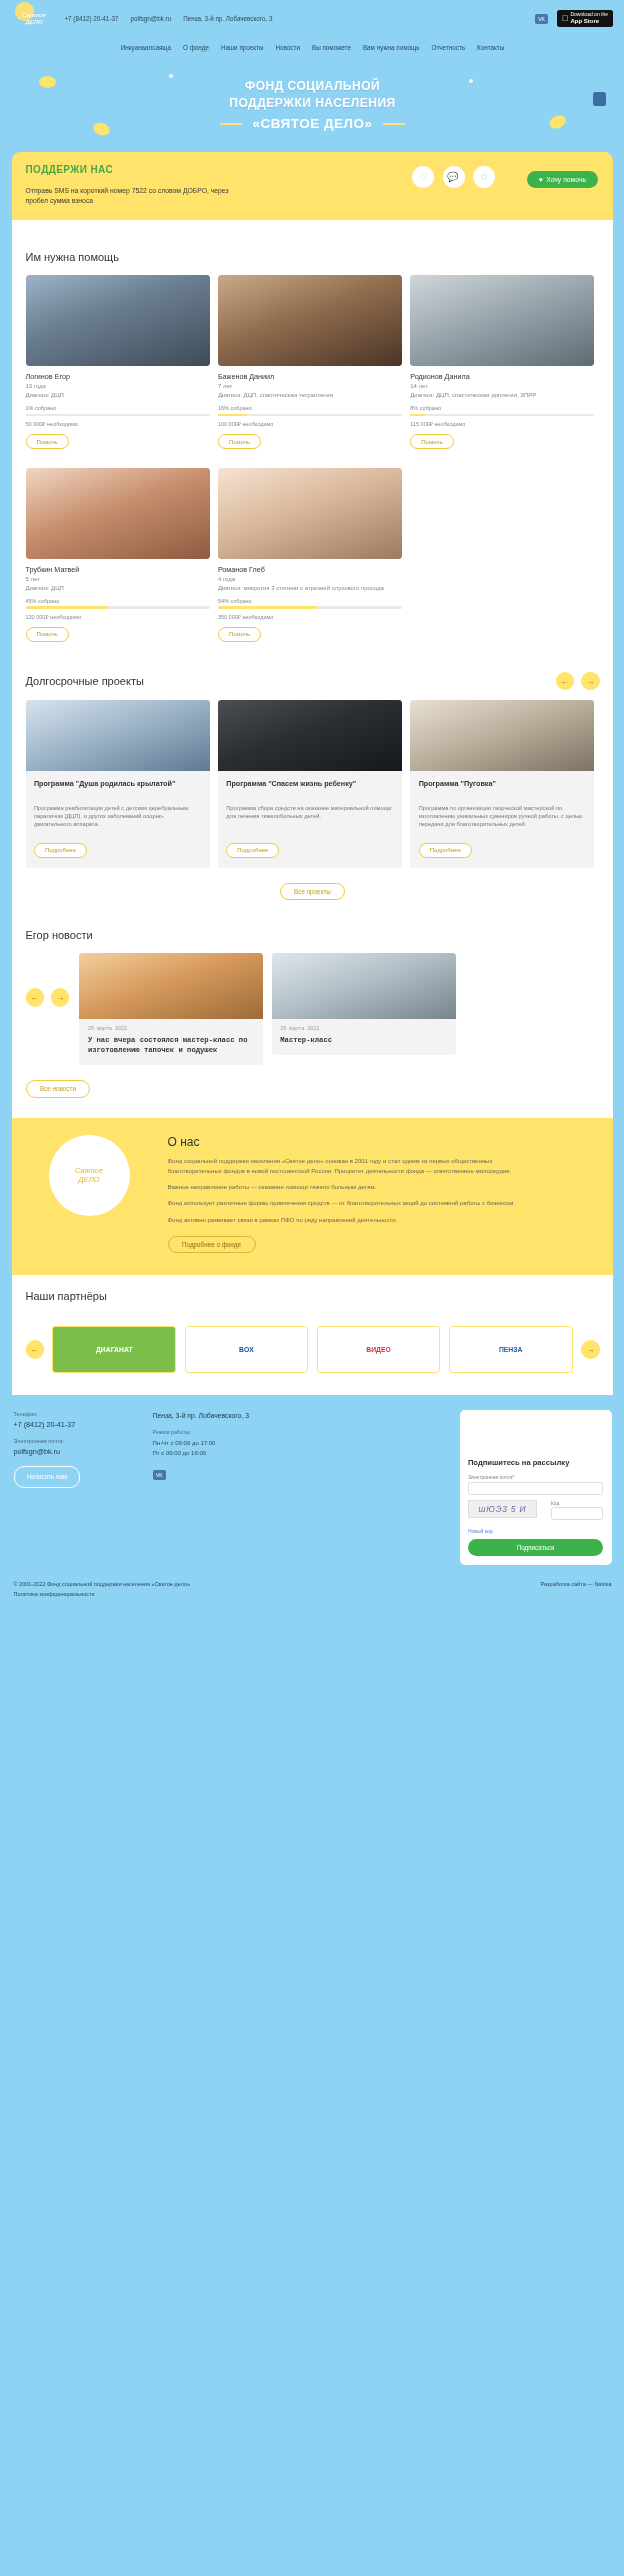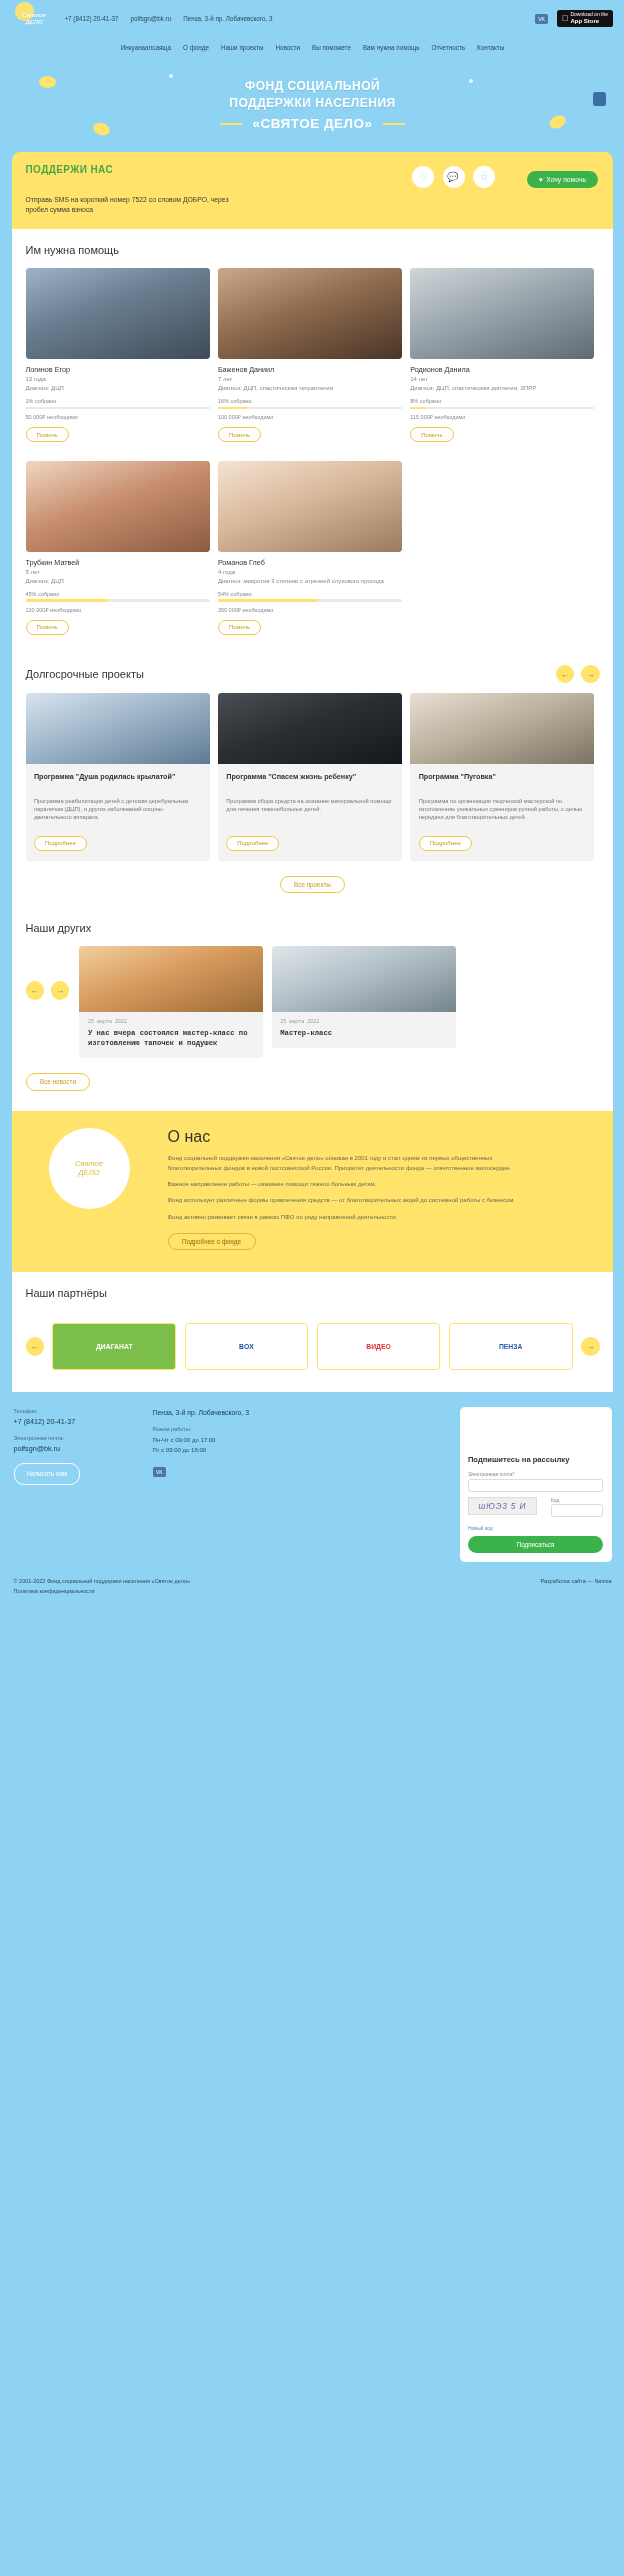--- a/index.html
+++ b/index.html
@@ -63,34 +63,34 @@
   .deco { position: absolute; }
   .d-yellow-blob { width: 17px; height: 12px; background: #ffe36b; border-radius: 50%; }
   .d-blue-square { width: 13.5px; height: 13.5px; background: #3a6ea5; border-radius: 2.5px; }
   .d-dot { width: 4.2px; height: 4.2px; background: #fff; border-radius: 50%; opacity: .8; }
 
   
   .support {
     margin: 0 12px; background: #ffe36b; border-radius: 8.4px 8.4px 0 0; padding: 12px 13.5px 13.5px;
     position: relative;
   }
-  .support h3 { color: #49a845; font-size: 10px; letter-spacing: 0.4px; margin-bottom: 20px; }
+  .support h3 { color: #49a845; font-size: 10px; letter-spacing: 0.4px; margin-bottom: 11px; }
   .support p { font-size: 6.8px; color: #3b3b3b; line-height: 1.5; max-width: 211px; }
   .support .icons { position: absolute; right: 118px; top: 13.5px; display: flex; gap: 8.4px; }
   .circ { width: 22px; height: 22px; border-radius: 50%; background: #fff; display: flex;
     align-items: center; justify-content: center; font-size: 9.3px; color: #8fd3f4; }
   .btn-help {
     position: absolute; right: 15px; top: 18.6px; background: #3cb34a; color: #fff;
     border: none; border-radius: 12px; padding: 5px 12px; font-size: 6.8px; cursor: pointer;
     display: flex; align-items: center; gap: 3.4px;
   }
 
   
   .content { margin: 0 12px; background: #fff; padding: 15px 13.5px 20px; }
-  .sec-title { font-size: 11px; color: #333; margin-bottom: 12px; font-weight: normal; }
+  .sec-title { font-size: 11px; color: #333; margin-bottom: 12px; font-weight: normal; margin-top: 16px; }
 
   .cards { display: flex; flex-wrap: wrap; gap: 8.4px; }
   .card { width: 184px; }
   .card .photo { width: 184px; height: 91px; border-radius: 3.4px; overflow: hidden; position: relative; }
   .card .name { margin-top: 6px; font-size: 7.2px; color: #333; }
   .card .age { margin-top: 2.5px; font-size: 6px; color: #888; }
   .card .diag { margin-top: 1.7px; font-size: 6px; color: #888; line-height: 1.35; }
   .card .pct { margin-top: 6px; font-size: 5.5px; color: #888; }
   .bar { margin-top: 2.5px; height: 2.5px; background: #e9e9e9; border-radius: 1.7px; overflow: hidden; }
   .bar > i { display: block; height: 100%; background: #ffe36b; }
@@ -140,21 +140,21 @@
 
   
   .about { margin: 0 12px; background: #ffe36b; padding: 17px 13.5px 22px; display: flex; gap: 15px; }
   .about-logo { width: 127px; display: flex; align-items: flex-start; justify-content: center; }
   .about-logo .circle {
     width: 81px; height: 81px; border-radius: 50%; background: #fff; display: flex;
     flex-direction: column; align-items: center; justify-content: center;
     font-style: italic; font-size: 7.6px; color: #e0b93b; text-align: center; line-height: 1.2;
   }
   .about-body { flex: 1; }
-  .about-body h3 { font-size: 16px; color: #333; margin-bottom: 8.4px; font-weight: normal; }
+  .about-body h3 { font-size: 12px; color: #333; margin-bottom: 8.4px; font-weight: normal; }
   .about-body p { font-size: 6px; color: #6b6b5a; line-height: 1.6; margin-bottom: 6.8px; max-width: 363px; }
   .about-body .link-out { margin-top: 3.4px; border-color: #d9b53a; color: #8a6d12; }
 
   
   .partners { margin: 0 12px; background: #fff; padding: 15px 13.5px 22px; }
   .partners h3 { font-size: 11px; margin-bottom: 24px; font-weight: normal; }
   .partner-row { display: flex; align-items: center; gap: 8.4px; }
   .p-logo { flex: 1; height: 47px; border: 0.8px solid #ffe36b; border-radius: 3.4px;
     display: flex; align-items: center; justify-content: center; font-size: 6.8px; font-weight: bold; }
   .p1 { background: #7bbf4a; color: #fff; }
@@ -361,21 +361,21 @@
           <div class="d">Программа по организации творческой мастерской по изготовлению уникальных сувениров ручной работы, с целью передачи для благотворительных детей.</div>
           <div class="btn-out">Подробнее</div>
         </div>
       </div>
     </div>
 
     <div class="center-btn">
       <span class="link-out">Все проекты</span>
     </div>
 
-    <div class="sec-title" style="margin-top:29px">Наши других</div>
+    <div class="sec-title" style="margin-top:29px">Егор новости</div>
     <div class="news-wrap">
       <div class="news-arrows">
         <div class="arr">←</div>
         <div class="arr">→</div>
       </div>
       <div class="news-cards">
         <div class="news">
           <div class="photo nw1"></div>
           <div class="nbody">
             <div class="date">25 марта 2022</div>

